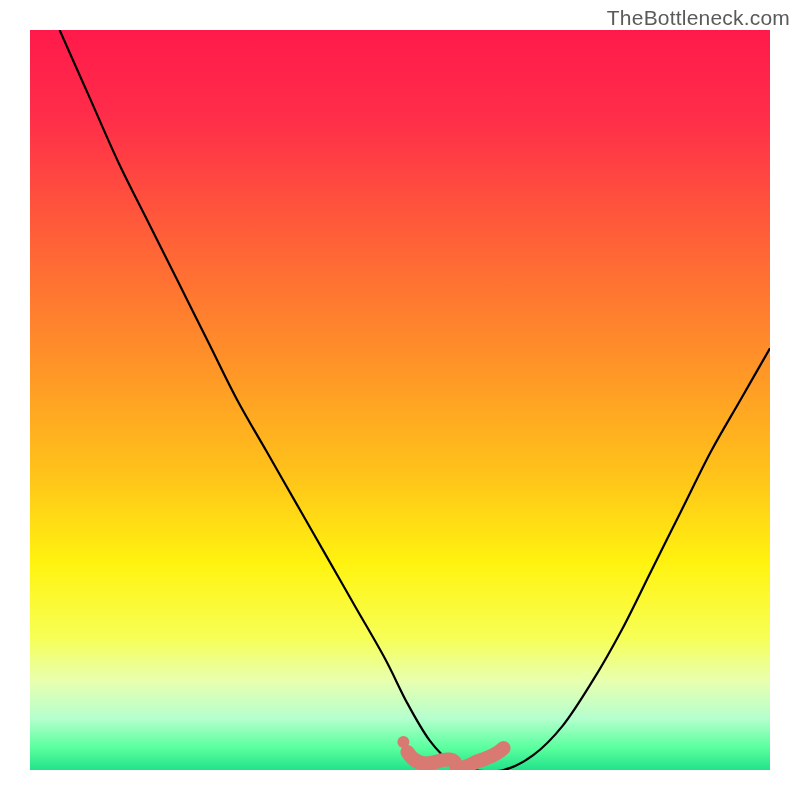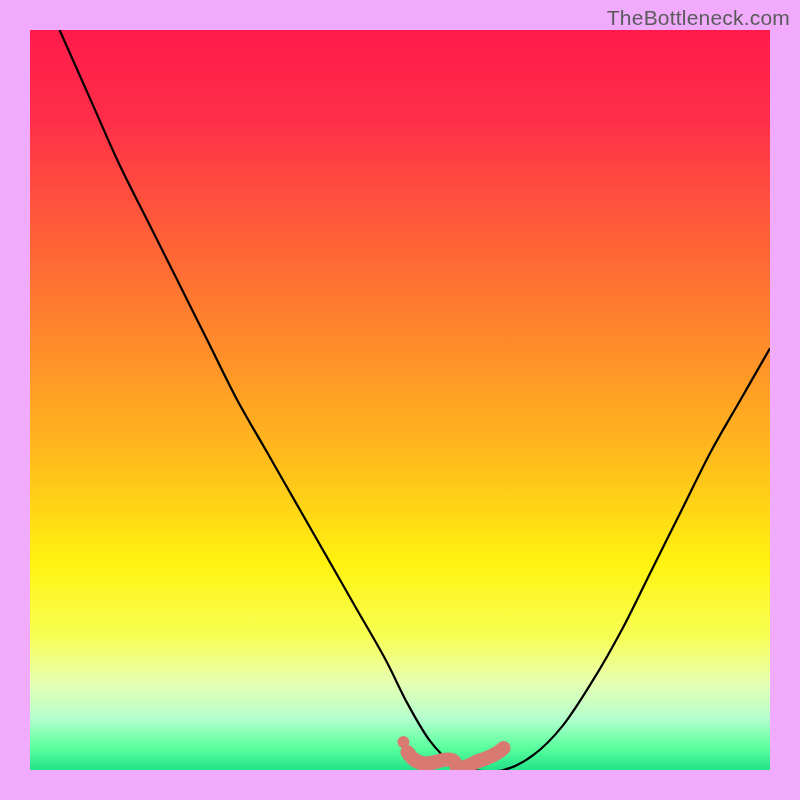--- a/index.html
+++ b/index.html
@@ -10,21 +10,21 @@
     overflow: hidden;
     background: #000;
     font-family: Arial, Helvetica, sans-serif;
   }
   .frame {
     position: absolute;
     left: 0;
     top: 0;
     width: 800px;
     height: 800px;
-    background: #f0abfc;
+    background: #ffffff;
   }
   .plot-area {
     position: absolute;
     left: 30px;
     top: 30px;
     width: 740px;
     height: 740px;
     overflow: hidden;
   }
   .gradient-bg {

